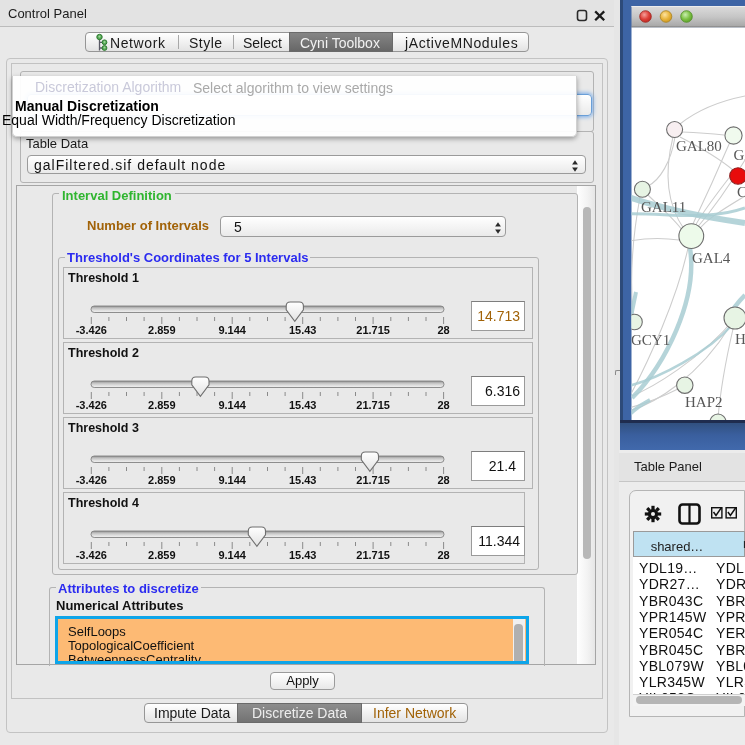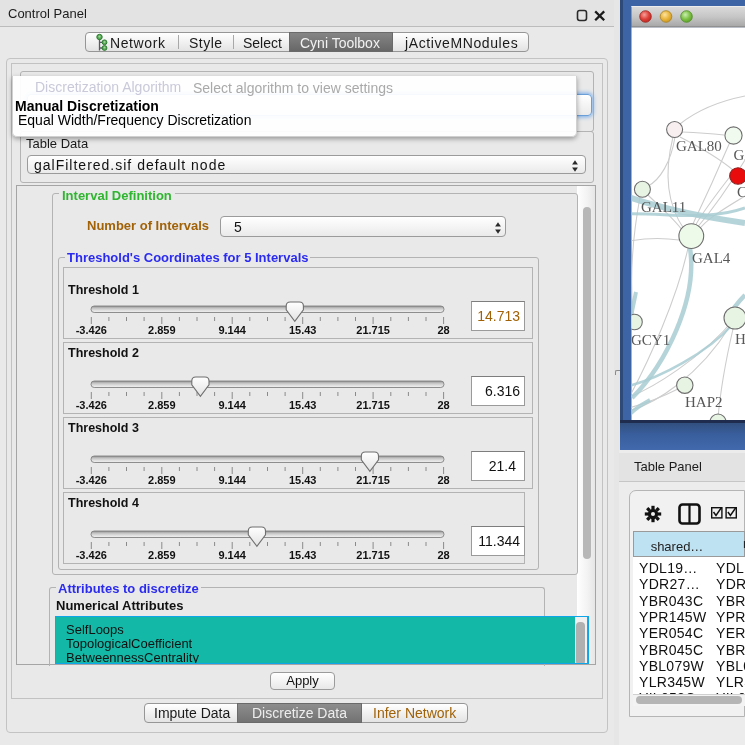--- a/index.html
+++ b/index.html
@@ -58,21 +58,21 @@
   <div class="abs" style="left:6px;top:1px;letter-spacing:1px;">galFiltered.sif default node</div>
   <svg class="abs" style="right:7.5px;top:4px;" width="6" height="12" viewBox="0 0 6 12">
     <path d="M3 0.2 L5.9 4.4 L0.1 4.4 Z" fill="#2a2a2a"></path>
       <path d="M3 11.8 L5.9 7.6 L0.1 7.6 Z" fill="#2a2a2a"></path>
   </svg>
 </div>
 
 <div class="abs" style="left:12px;top:76px;width:565px;height:61px;background:rgba(255,255,255,0.94);border:1px solid #d0d0d0;border-top:none;border-radius:0 0 5px 5px;box-shadow:0 2px 5px rgba(0,0,0,0.35);z-index:5;box-sizing:border-box;"></div>
 <div class="abs" style="left:193px;top:80px;font-size:14px;color:#a9a9a9;z-index:6;">Select algorithm to view settings</div>
 <div class="abs b" style="left:15px;top:98px;font-size:14px;color:#000;z-index:6;">Manual Discretization</div>
-<div class="abs" style="left:18px;top:112px;font-size:14px;color:#000;z-index:6;">Equal Width/Frequency Discretization</div>
+<div class="abs" style="left:2px;top:112px;font-size:14px;color:#000;z-index:6;">Equal Width/Frequency Discretization</div>
 
 <div class="abs" style="left:16px;top:185px;width:580px;height:480px;border:1px solid #a5a5a5;background:#e9e9e9;box-sizing:border-box;"></div>
 
 <div class="abs" style="left:577px;top:186px;width:18px;height:478px;background:linear-gradient(90deg,#ffffff,#f2f2f2 60%,#e6e6e6);"></div>
 <div class="abs" style="left:583px;top:207px;width:8px;height:352px;background:#b7b7b7;border-radius:4px;"></div>
 
 <div class="abs etch" style="left:52px;top:193px;width:524px;height:380px;"></div>
 <div class="abs" style="left:59px;top:188px;font-size:13px;font-weight:bold;color:#2fb52f;background:#e9e9e9;padding:0 3px;">Interval Definition</div>
 
 <div class="abs b" style="left:87px;top:218px;font-size:13px;color:#a16207;">Number of Intervals</div>
@@ -81,21 +81,21 @@
   <svg class="abs" style="right:4px;top:4.5px;" width="6" height="12" viewBox="0 0 6 12">
     <path d="M3 0.2 L5.9 4.4 L0.1 4.4 Z" fill="#2a2a2a"></path>
       <path d="M3 11.8 L5.9 7.6 L0.1 7.6 Z" fill="#2a2a2a"></path>
   </svg>
 </div>
 
 <div class="abs etch" style="left:58px;top:257px;width:479px;height:311px;"></div>
 <div class="abs" style="left:65px;top:250px;font-size:13px;font-weight:bold;color:#2b2bf0;background:#e9e9e9;padding:0 2px;">Threshold's Coordinates for 5 Intervals</div>
 
 <div class="abs" style="left:63px;top:267px;width:470px;height:72px;border:1px solid #b3b3b3;box-sizing:border-box;background:#e9e9e9;">
- <div class="abs b" style="left:4px;top:3px;font-size:12.5px;color:#111;margin-top:12px;">Threshold 1</div>
+ <div class="abs b" style="left:4px;top:3px;font-size:12.5px;color:#111;">Threshold 1</div>
  <svg class="abs" style="left:0;top:0;" width="470" height="72" viewBox="0 0 470 72">
   <defs>
    <linearGradient id="tr1" x1="0" y1="0" x2="0" y2="1">
     <stop offset="0" stop-color="#878787"></stop>
           <stop offset="0.3" stop-color="#c0c0c0"></stop>
           <stop offset="0.65" stop-color="#dedede"></stop>
           <stop offset="1" stop-color="#f2f2f2"></stop>
    </linearGradient>
    <linearGradient id="th1" x1="0" y1="0" x2="0" y2="1">
     <stop offset="0" stop-color="#ffffff"></stop>
@@ -272,21 +272,21 @@
 <text x="309.1" y="65.5" font-size="11" font-weight="bold" font-family="Liberation Sans, sans-serif" fill="#111" text-anchor="middle">21.715</text>
 <text x="379.6" y="65.5" font-size="11" font-weight="bold" font-family="Liberation Sans, sans-serif" fill="#111" text-anchor="middle">28</text>
   <path d="M 184.3 41.9 L 184.3 38.0 Q 184.3 34.0 188.3 34.0 L 197.5 34.0 Q 201.5 34.0 201.5 38.0 L 201.5 41.9 L 192.9 53.3 Z" fill="url(#th4)" stroke="#6f6f6f" stroke-width="1.1"></path>
  </svg>
  <div class="abs" style="left:407px;top:33px;width:54px;height:30px;background:#ffffff;border:1px solid #9a9a9a;border-top-color:#7d7d7d;box-sizing:border-box;font-size:14px;color:#111;text-align:right;line-height:28px;padding-right:4px;">11.344</div>
 </div>
 
 <div class="abs etch" style="left:49px;top:587px;width:494px;height:78px;border-radius:3px 3px 0 0;border-bottom:none;"></div>
 <div class="abs" style="left:56px;top:581px;font-size:13px;font-weight:bold;color:#2b2bf0;background:#e9e9e9;padding:0 2px;">Attributes to discretize</div>
 <div class="abs b" style="left:56px;top:598px;font-size:13px;color:#111;">Numerical Attributes</div>
-<div class="abs" style="left:55px;top:616px;width:534px;height:48px;background:#14b8a6;border:1px solid #0ea5e9;box-sizing:border-box;overflow:hidden;">
+<div class="abs" style="left:55px;top:616px;width:474px;height:48px;background:#fdba74;border:3px solid #0ea5e9;box-sizing:border-box;overflow:hidden;">
   <div style="position:absolute;left:10px;top:5px;font-size:13px;color:#111;">SelfLoops</div>
   <div style="position:absolute;left:10px;top:19px;font-size:13px;color:#111;">TopologicalCoefficient</div>
   <div style="position:absolute;left:10px;top:33px;font-size:13px;color:#111;">BetweennessCentrality</div>
   <div style="position:absolute;right:1px;top:0;width:12px;height:48px;background:#f0f0f0;"></div>
   <div style="position:absolute;right:3px;top:5px;width:9px;height:43px;background:#b0b0b0;border-radius:4px;"></div>
 </div>
 
 <div class="abs" style="left:270px;top:672px;width:65px;height:18px;background:linear-gradient(#ffffff,#e8e8e8);border:1px solid #9b9b9b;border-radius:4px;box-sizing:border-box;text-align:center;font-size:13px;color:#111;line-height:16px;">Apply</div>
 
 <div class="abs" style="left:144px;top:703px;width:324px;height:20px;background:linear-gradient(#ffffff,#e3e3e3);border:1px solid #969696;border-radius:4px;box-sizing:border-box;"></div>

